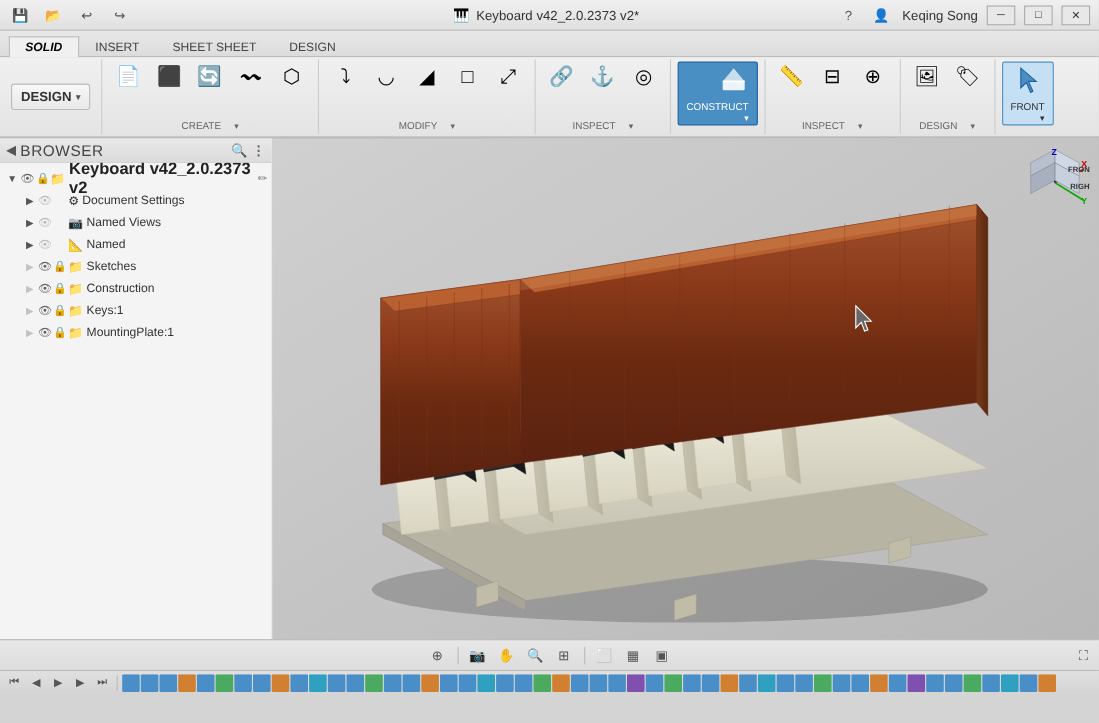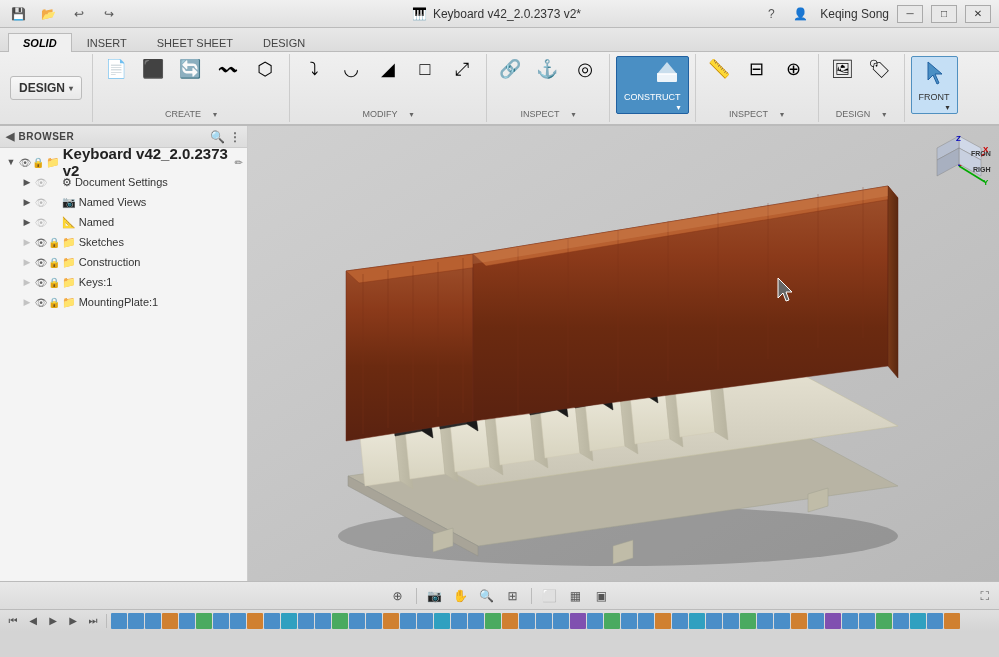--- a/index.html
+++ b/index.html
@@ -413,21 +413,21 @@
   </div>
 
 </div>
 
 <div id="main-area" style="height: 455px; display:flex;">
 
   <div id="browser">
     <div id="browser-header">
       <div style="display:flex;align-items:center;gap:4px;">
         <span style="font-size:11px;color:#555;">◀</span>
-        <span style="font-size:10px;font-weight:700;color:#444;letter-spacing:0.5px;">BROWSER</span>
+        <span style="font-size:14px;font-weight:400;color:#444;letter-spacing:0.5px;">BROWSER</span>
       </div>
       <div class="bh-icons">
         <span>🔍</span>
         <span>⋮</span>
       </div>
     </div>
     <div id="browser-tree">
 
       <div class="tree-item">
         <div class="tree-expander">▼</div>

